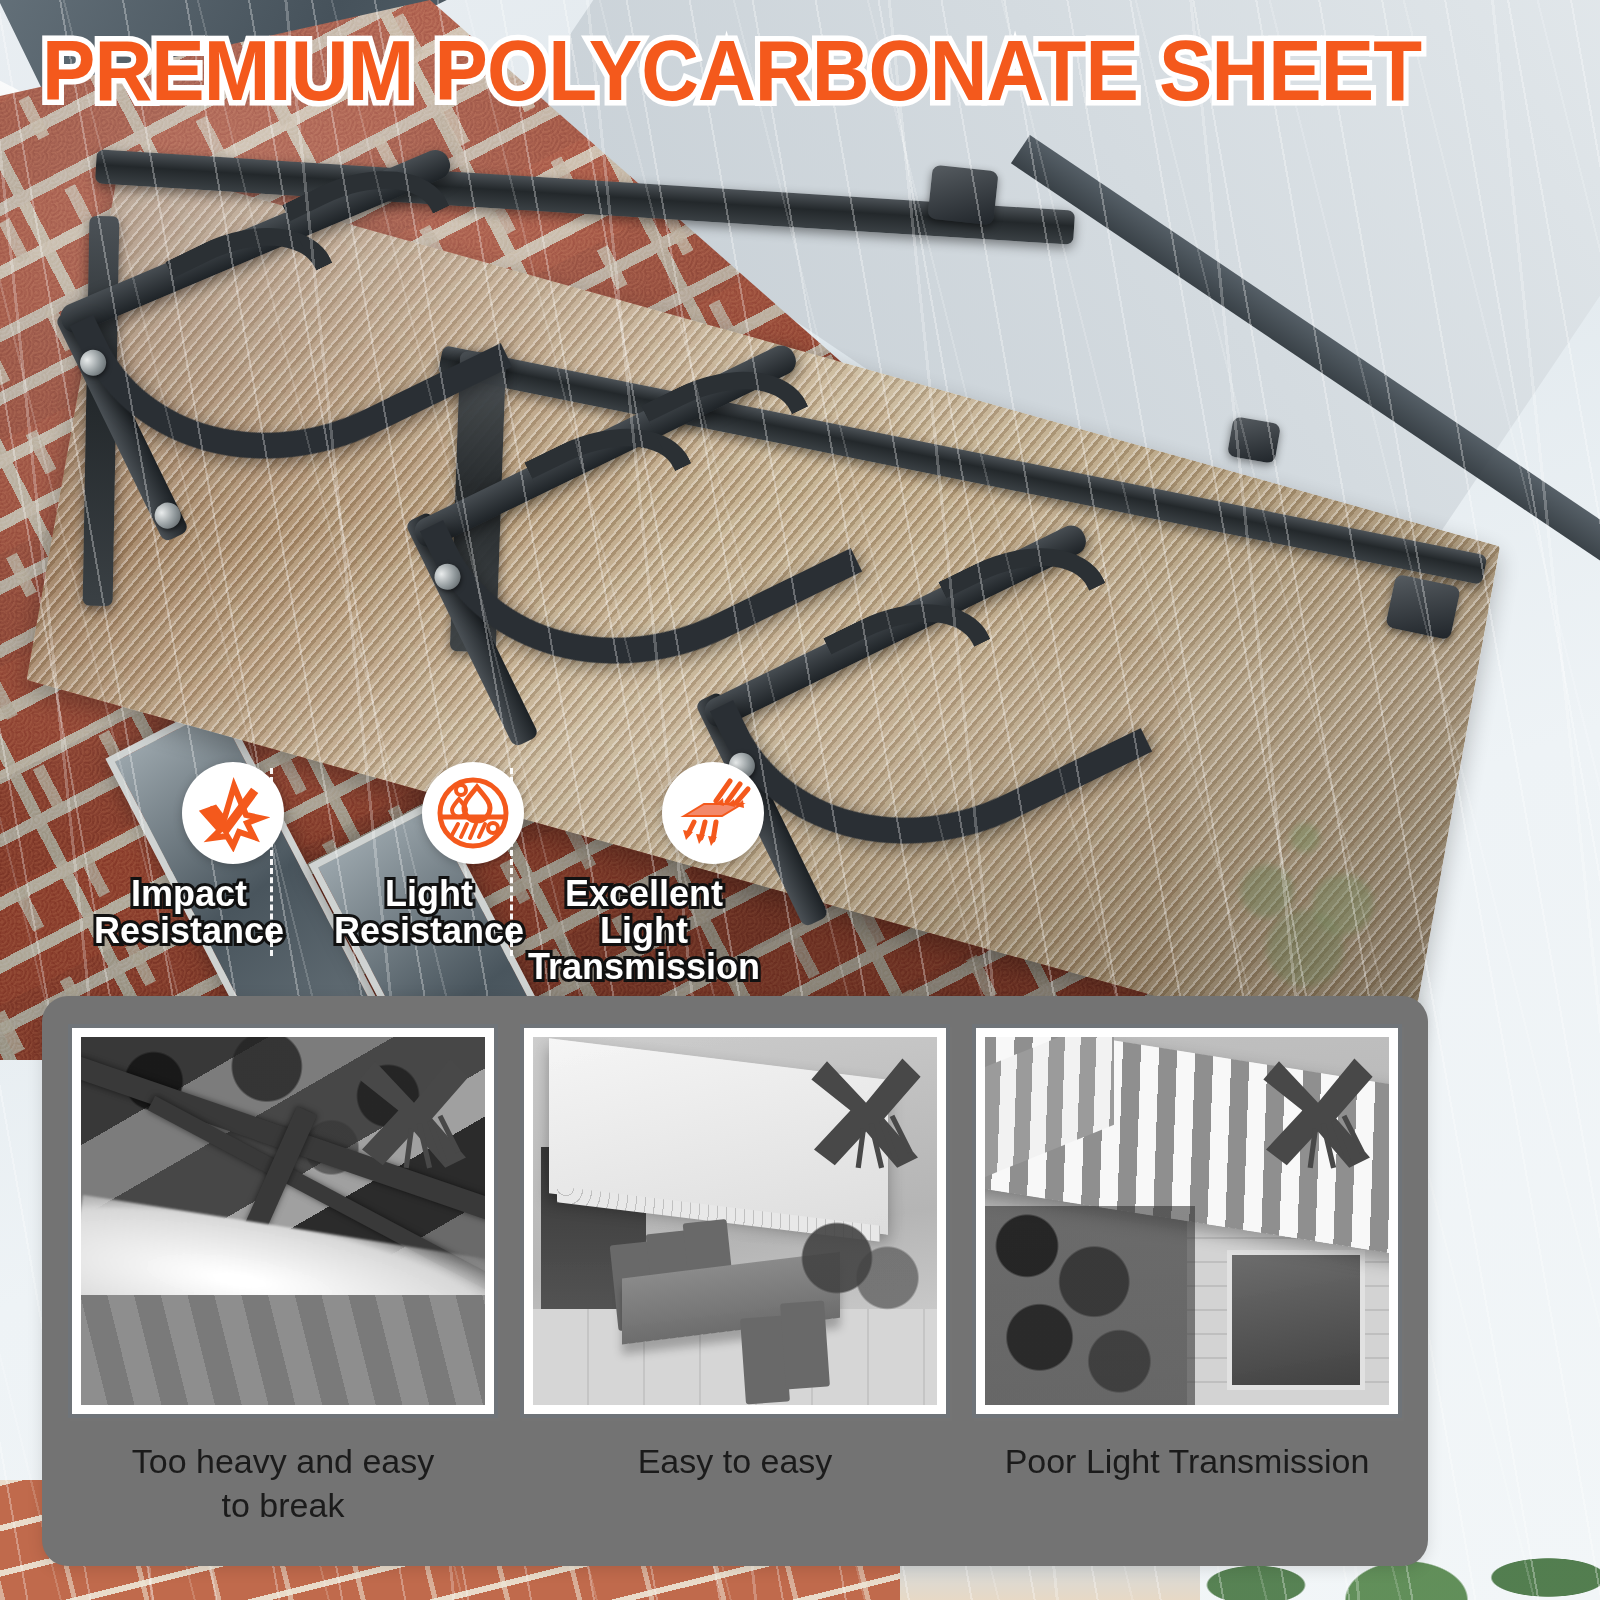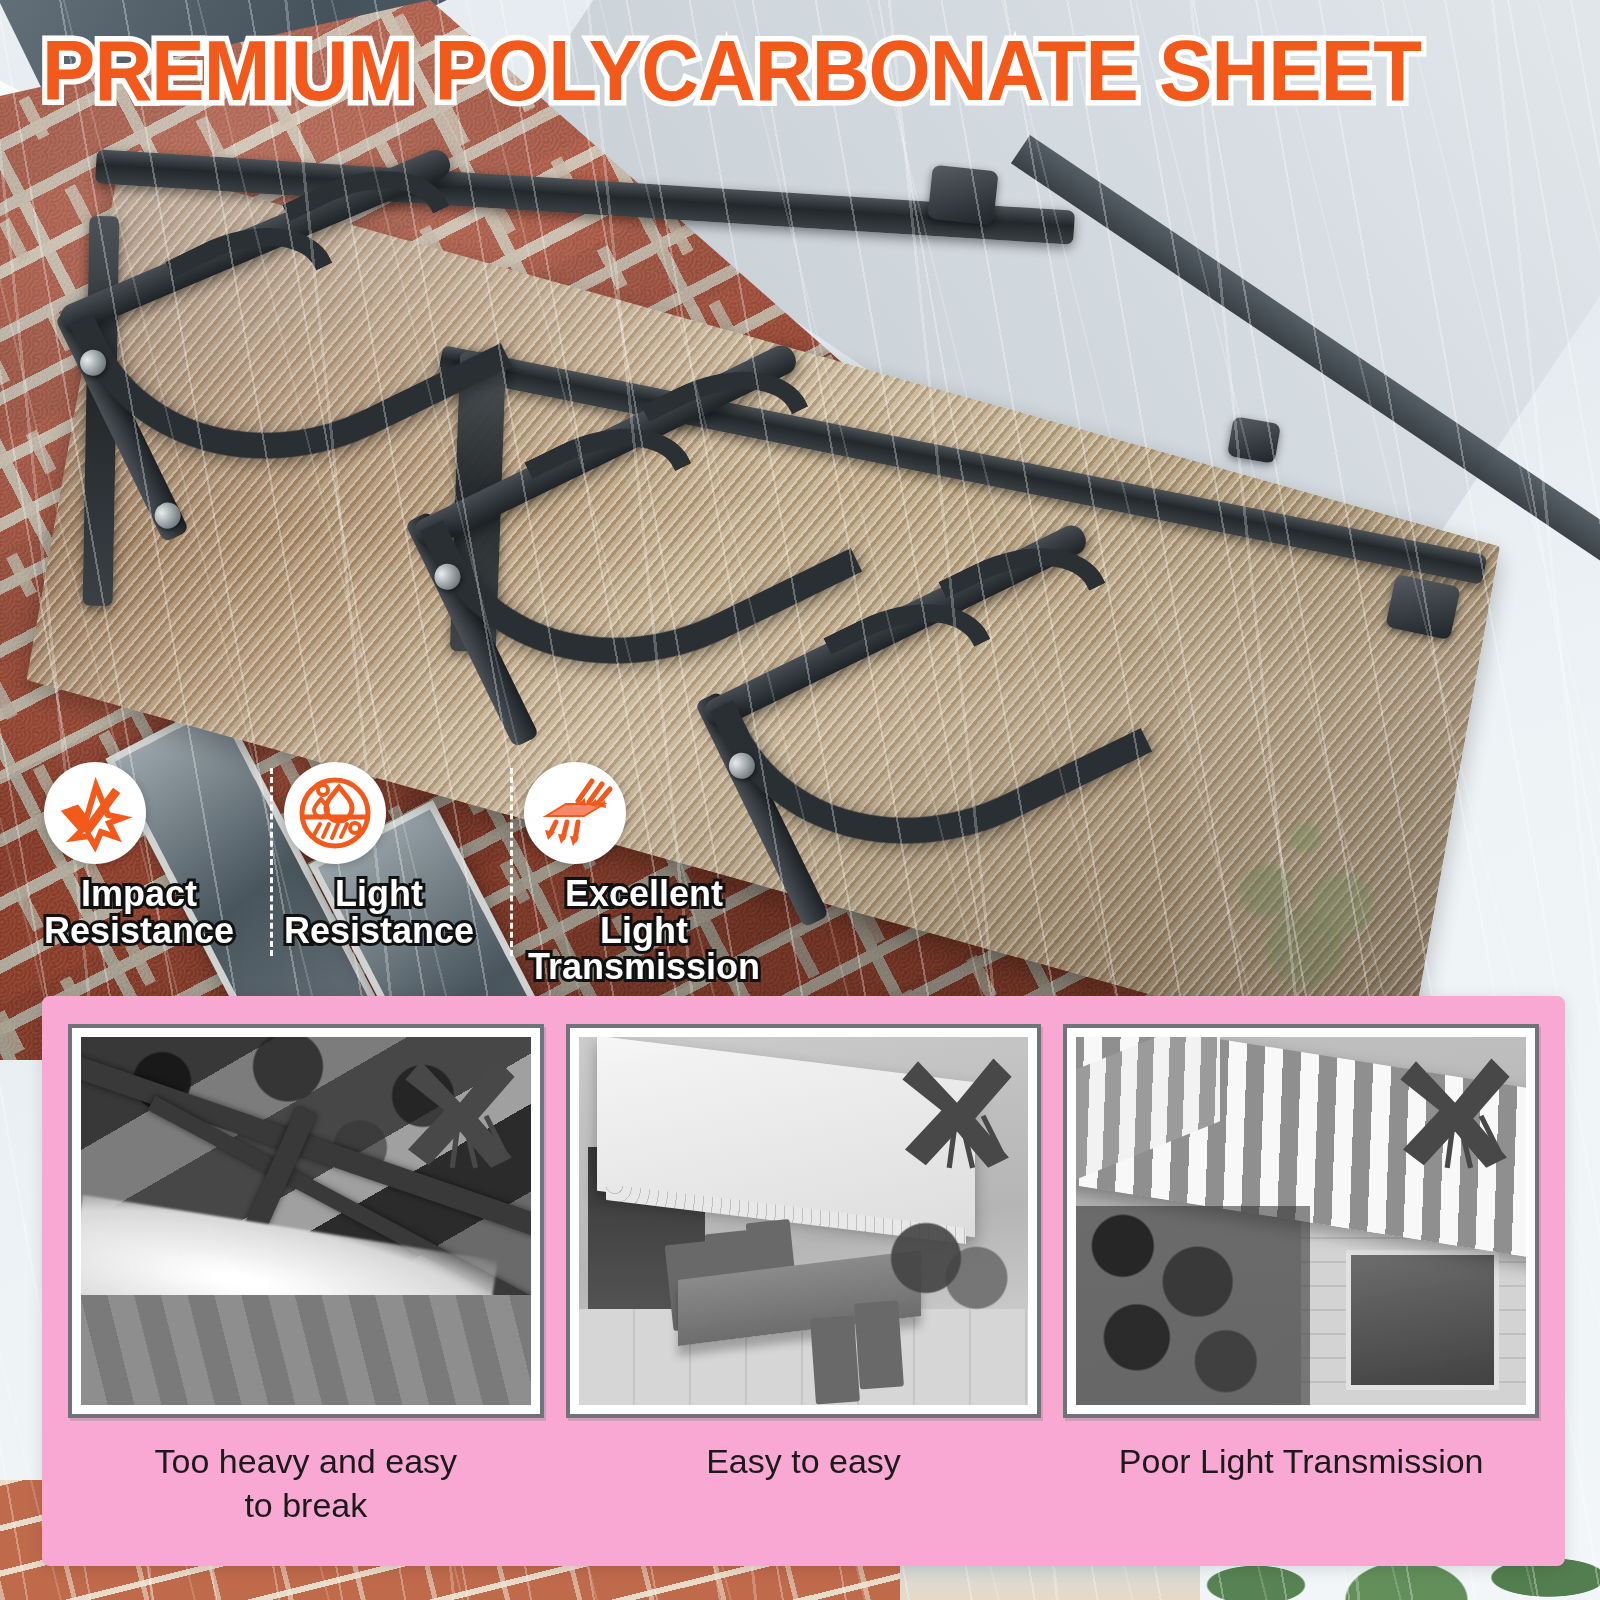--- a/index.html
+++ b/index.html
@@ -254,21 +254,21 @@
     paint-order:stroke fill;
     white-space:nowrap;
   }
 
   
   .features {
     position:absolute; left:44px; top:762px; z-index:30;
     display:flex; align-items:flex-start;
   }
   .feature {
-    width:240px; display:flex; flex-direction:column; align-items:flex-start;
+    width:240px; display:flex; flex-direction:column; align-items:flex-end;
     position:relative;
   }
   .feature + .feature::before{
     content:""; position:absolute; left:-14px; top:6px;
     width:0; height:188px;
     border-left:3px dashed rgba(255,255,255,.95);
   }
   .fcircle {
     width:102px; height:102px; border-radius:50%;
     background:#fff; display:flex; align-items:center; justify-content:center;
@@ -279,22 +279,22 @@
     font-size:36px; font-weight:bold; line-height:1.02;
     font-family:"Liberation Sans Narrow","Liberation Sans",sans-serif;
     color:#ffffff;
     -webkit-text-stroke:6px #111;
     paint-order:stroke fill;
     white-space:pre-line;
   }
 
   
   .card {
-    position:absolute; left:42px; top:996px; width:1523px; height:570px;
-    background:#f9a8d4; border-radius:8px; z-index:40;
+    position:absolute; left:42px; top:996px; width:1386px; height:570px;
+    background:#737373; border-radius:26px; z-index:40;
     box-shadow:0 3px 16px rgba(0,0,0,.12);
   }
   .cols { display:flex; gap:22px; padding:28px 26px 0 26px; }
   .col { flex:1; display:flex; flex-direction:column; align-items:center; }
   .frame {
     width:100%; border:4px solid #6f7479; background:#fff; padding:9px;
     box-shadow:2px 3px 0 rgba(120,120,120,.28);
   }
   .photo {
     position:relative; width:100%; height:368px; overflow:hidden;

